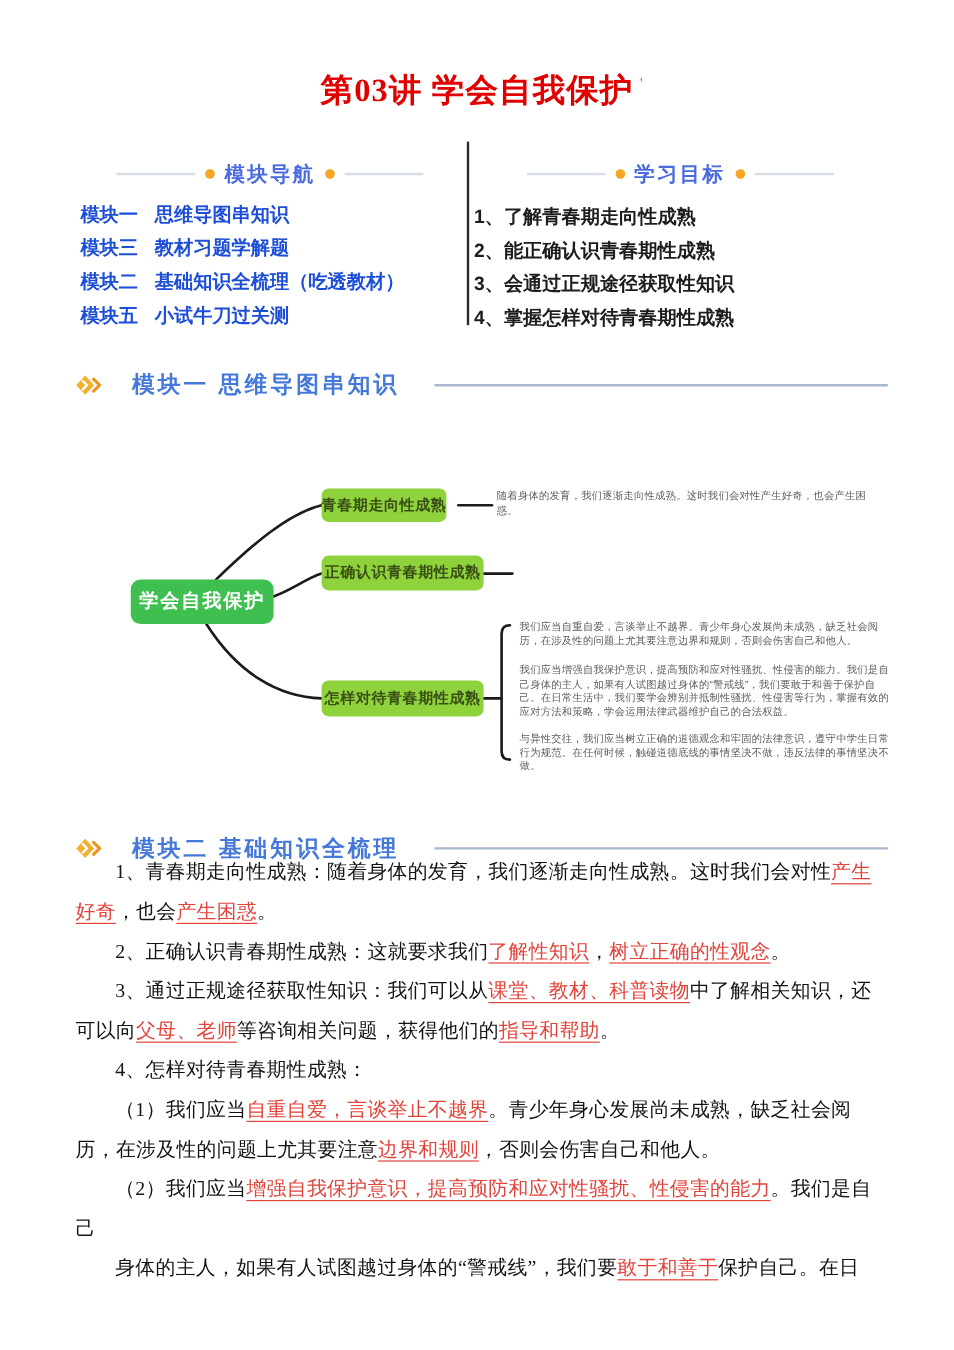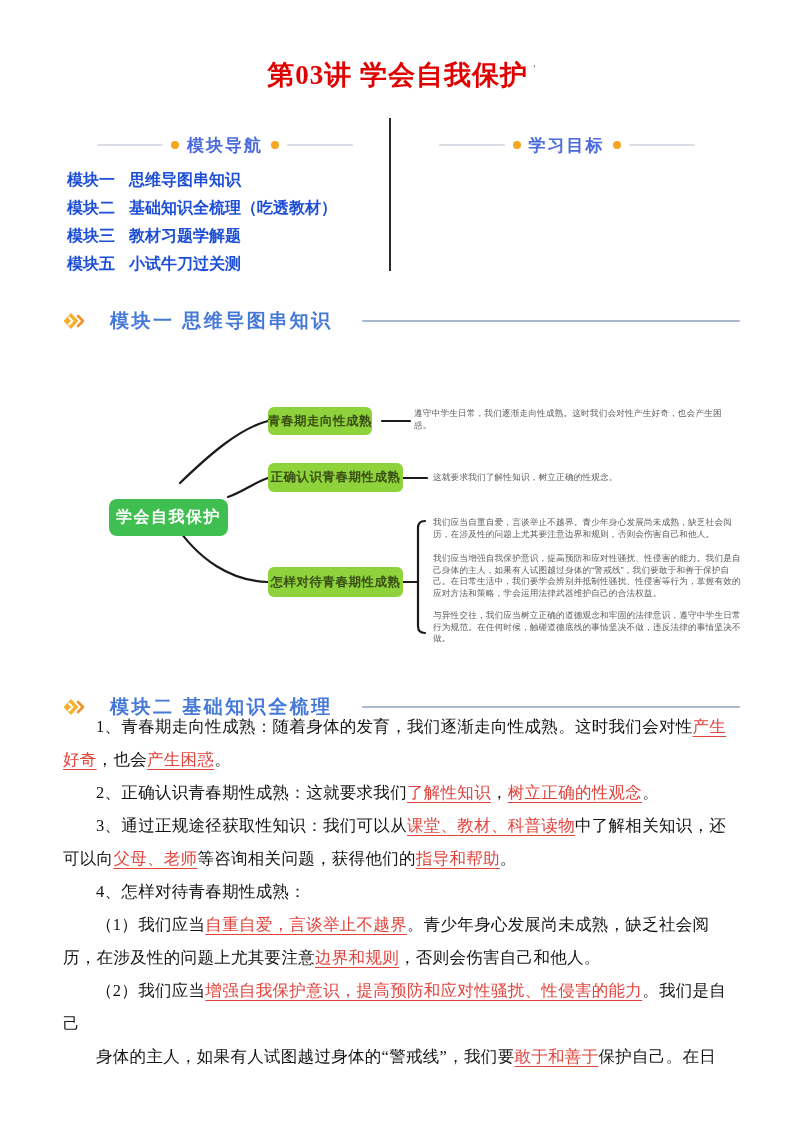--- a/index.html
+++ b/index.html
@@ -32,21 +32,21 @@
   .sec1{top:306px;} .sec2{top:692px;}
   .sec-title{font-weight:bold;font-size:19px;color:#4579d9;letter-spacing:2.5px;white-space:nowrap;}
   .sec-line{flex:1;height:2px;background:#a9b7cf;margin-left:6px;border-radius:1px;}
   .sec-icon{width:24px;height:18px;flex:0 0 auto;}
 
   
   .mindmap{position:absolute;top:378px;left:60px;width:700px;height:300px;}
   .mm-svg{position:absolute;left:0;top:0;}
   .mm-root{position:absolute;left:49px;top:105px;width:119px;height:37px;background:#3ebf4f;
            border-radius:8px;color:#fff;font-weight:bold;font-size:16px;letter-spacing:1.5px;
-           display:flex;align-items:center;justify-content:center;margin-top:16px;}
+           display:flex;align-items:center;justify-content:center;}
   .mm-node{position:absolute;background:#8ed23c;border-radius:6px;color:#3a4f15;font-weight:bold;
            font-size:12.5px;letter-spacing:.5px;display:flex;align-items:center;justify-content:center;}
   .mm-b0{left:208px;top:29px;width:104px;height:28px;}
   .mm-b1{left:208px;top:85px;width:135px;height:29px;}
   .mm-b2{left:208px;top:189px;width:135px;height:30px;}
   .mm-desc{position:absolute;width:314px;font-size:8.6px;line-height:11.5px;color:#5d5d5d;
            white-space:pre-line;letter-spacing:.2px;}
   .mm-d0{left:354px;top:30px;}
   .mm-d1{left:373px;top:94px;}
   .mm-d2a{left:373px;top:139px;}
@@ -78,42 +78,48 @@
         <span class="deco-title">模块导航</span>
         <span class="dot"></span>
         <span class="hline"></span>
       </div>
       <div class="nav-rows" id="nav-rows">
           <div class="nav-row">
             <span class="nav-label">模块一</span>
             <span class="nav-text">思维导图串知识</span>
           </div>
           <div class="nav-row">
+            <span class="nav-label">模块三</span>
+            <span class="nav-text">教材习题学解题</span>
+          </div>
+          <div class="nav-row">
             <span class="nav-label">模块二</span>
             <span class="nav-text">基础知识全梳理（吃透教材）</span>
-          </div>
-          <div class="nav-row">
-            <span class="nav-label">模块三</span>
-            <span class="nav-text">教材习题学解题</span>
           </div>
           <div class="nav-row">
             <span class="nav-label">模块五</span>
             <span class="nav-text">小试牛刀过关测</span>
           </div>
         </div>
     </div>
     <div class="vdivider"></div>
     <div class="col-right">
       <div class="deco-header">
         <span class="hline"></span>
         <span class="dot"></span>
         <span class="deco-title">学习目标</span>
         <span class="dot"></span>
         <span class="hline"></span>
       </div>
+      <div class="obj-rows" id="obj-rows">
+          <div class="obj-row">1、了解青春期走向性成熟</div>
+          <div class="obj-row">2、能正确认识青春期性成熟</div>
+          <div class="obj-row">3、会通过正规途径获取性知识</div>
+          <div class="obj-row">4、掌握怎样对待青春期性成熟</div>
+        </div>
     </div>
   </div>
 
   <div class="section-header sec1">
     <svg class="sec-icon" viewBox="0 0 24 18">
       <path d="M8,1 L15.5,9 L8,17 L0.5,9 Z" fill="#f5b02d"></path>
       <path d="M6,5.5 L9.5,9 L6,12.5" fill="none" stroke="#ffffff" stroke-width="2" stroke-linecap="round" stroke-linejoin="round"></path>
       <path d="M15,4 L20,9 L15,14" fill="none" stroke="#f09324" stroke-width="2.6" stroke-linecap="round" stroke-linejoin="round"></path>
     </svg>
     <span class="sec-title">模块一 思维导图串知识</span>
@@ -129,23 +135,22 @@
         <path d="M322,43 L350,43"></path>
         <path d="M343,100 L367,100"></path>
         <path d="M343,204 L358,204"></path>
         <path d="M365,143 Q358,143 358,150 L358,248 Q358,255 365,255"></path>
       </g>
     </svg>
     <div class="mm-root">学会自我保护</div>
     <div class="mm-node mm-b0">青春期走向性成熟</div>
     <div class="mm-node mm-b1">正确认识青春期性成熟</div>
     <div class="mm-node mm-b2">怎样对待青春期性成熟</div>
-    <div class="mm-desc mm-d0" id="mm-d0">遵守中学生日常，我们逐渐走向性成熟。这时我们会对性产生好奇，也会产生困
+    <div class="mm-desc mm-d0" id="mm-d0">随着身体的发育，我们逐渐走向性成熟。这时我们会对性产生好奇，也会产生困
 惑。</div>
-    <div class="mm-desc mm-d1" id="mm-d1">这就要求我们了解性知识，树立正确的性观念。</div>
     <div class="mm-desc mm-d2a" id="mm-d2a">我们应当自重自爱，言谈举止不越界。青少年身心发展尚未成熟，缺乏社会阅
 历，在涉及性的问题上尤其要注意边界和规则，否则会伤害自己和他人。</div>
     <div class="mm-desc mm-d2b" id="mm-d2b">我们应当增强自我保护意识，提高预防和应对性骚扰、性侵害的能力。我们是自
 己身体的主人，如果有人试图越过身体的“警戒线”，我们要敢于和善于保护自
 己。在日常生活中，我们要学会辨别并抵制性骚扰、性侵害等行为，掌握有效的
 应对方法和策略，学会运用法律武器维护自己的合法权益。</div>
     <div class="mm-desc mm-d2c" id="mm-d2c">与异性交往，我们应当树立正确的道德观念和牢固的法律意识，遵守中学生日常
 行为规范。在任何时候，触碰道德底线的事情坚决不做，违反法律的事情坚决不
 做。</div>
   </div>

